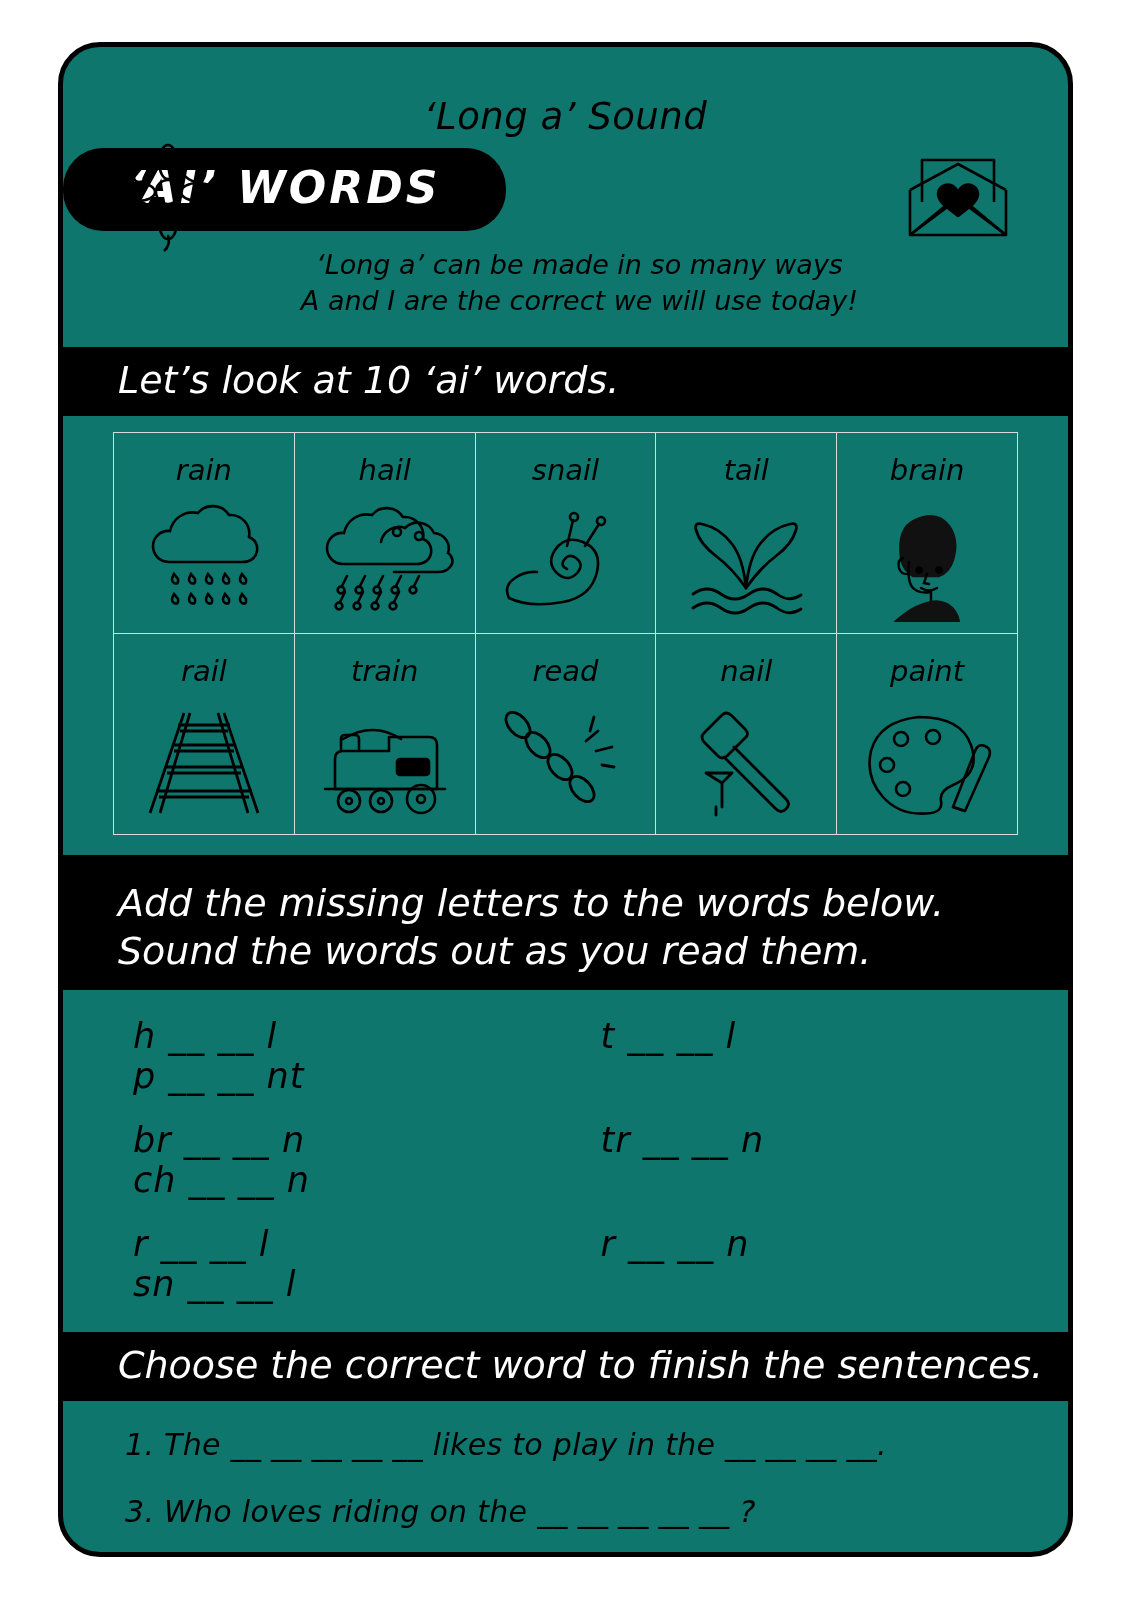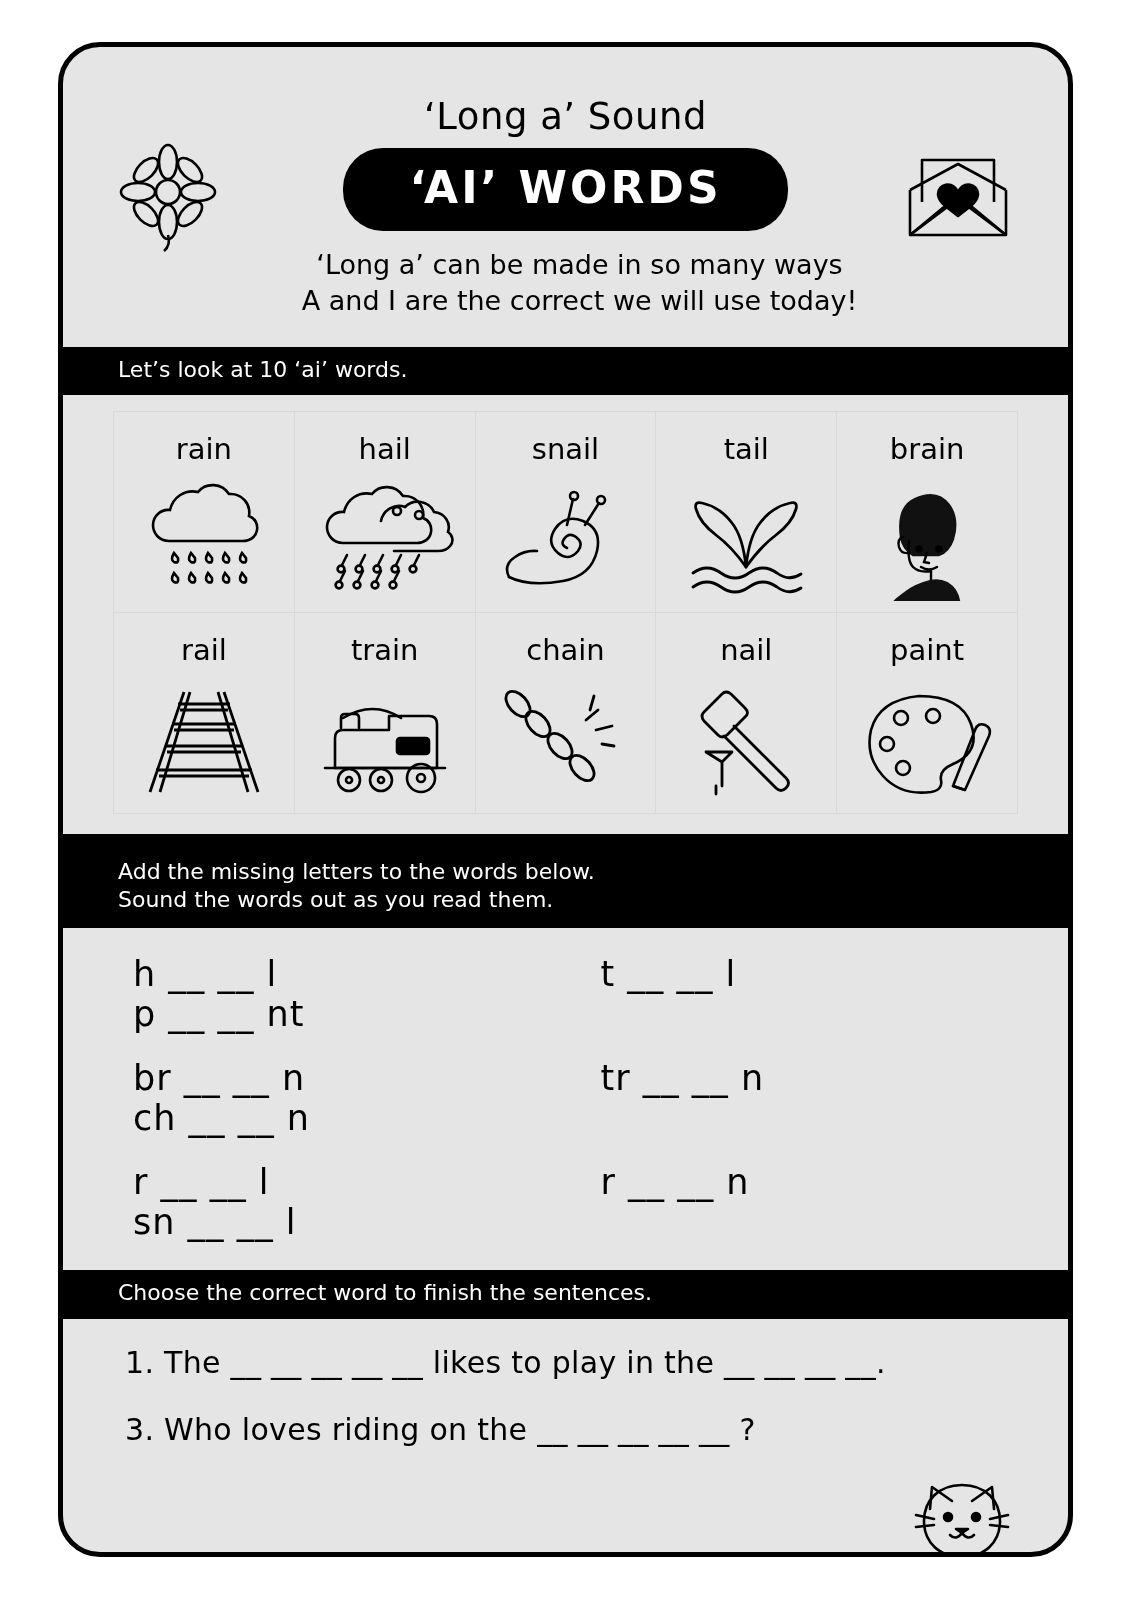--- a/index.html
+++ b/index.html
@@ -17,37 +17,38 @@
   .sheet {
     position: absolute;
     left: 58px;
     top: 42px;
     width: 1015px;
     height: 1515px;
     border: 5px solid #000;
     border-radius: 42px;
     box-sizing: border-box;
     overflow: hidden;
-    background: #e5e5e5;
+    background: #0f766e;
+    font-style: italic;
   }
 
   
   .header {
     position: relative;
     height: 300px;
   }
   .header-title {
     text-align: center;
     font-size: 37px;
     padding-top: 48px;
     letter-spacing: 0.5px;
   }
   .pill-wrap {
     display: flex;
-    justify-content: center;
+    justify-content: flex-start;
     margin-top: 10px;
   }
   .pill {
     background: #000;
     color: #fff;
     border-radius: 40px;
     padding: 14px 66px 18px 66px;
     font-size: 44px;
     font-weight: 700;
     letter-spacing: 3px;
@@ -67,21 +68,21 @@
   .envelope {
     position: absolute;
     right: 50px;
     top: 95px;
   }
 
   
   .bar {
     background: #000;
     color: #fff;
-    font-size: 22px;
+    font-size: 38px;
     padding: 9px 0 11px 55px;
     line-height: 1.28;
   }
   .bar.two-line {
     padding-top: 24px;
     padding-bottom: 14px;
   }
 
   
   .grid-wrap {
@@ -324,21 +325,21 @@
               <circle cx="116" cy="96" r="14"></circle>
               <circle cx="44" cy="98" r="3"></circle>
               <circle cx="76" cy="98" r="3"></circle>
               <circle cx="116" cy="96" r="4"></circle>
             </g>
           </svg>
         </div>
       </div>
 
       <div class="cell">
-        <div class="cell-word">chain</div>
+        <div class="cell-word">read</div>
         <div class="cell-art">
           <svg width="150" height="120" viewBox="0 0 150 120">
             <g fill="none" stroke="#000" stroke-width="2.8" stroke-linecap="round">
               <ellipse cx="28" cy="22" rx="9" ry="15" transform="rotate(-42 28 22)"></ellipse>
               <ellipse cx="48" cy="42" rx="9" ry="15" transform="rotate(-42 48 42)"></ellipse>
               <ellipse cx="70" cy="64" rx="9" ry="15" transform="rotate(-42 70 64)"></ellipse>
               <ellipse cx="92" cy="86" rx="9" ry="15" transform="rotate(-42 92 86)"></ellipse>
               <path d="M96 38 l12 -10 M106 48 l16 -4 M100 28 l4 -14"></path>
               <path d="M112 62 l12 2"></path>
             </g>

